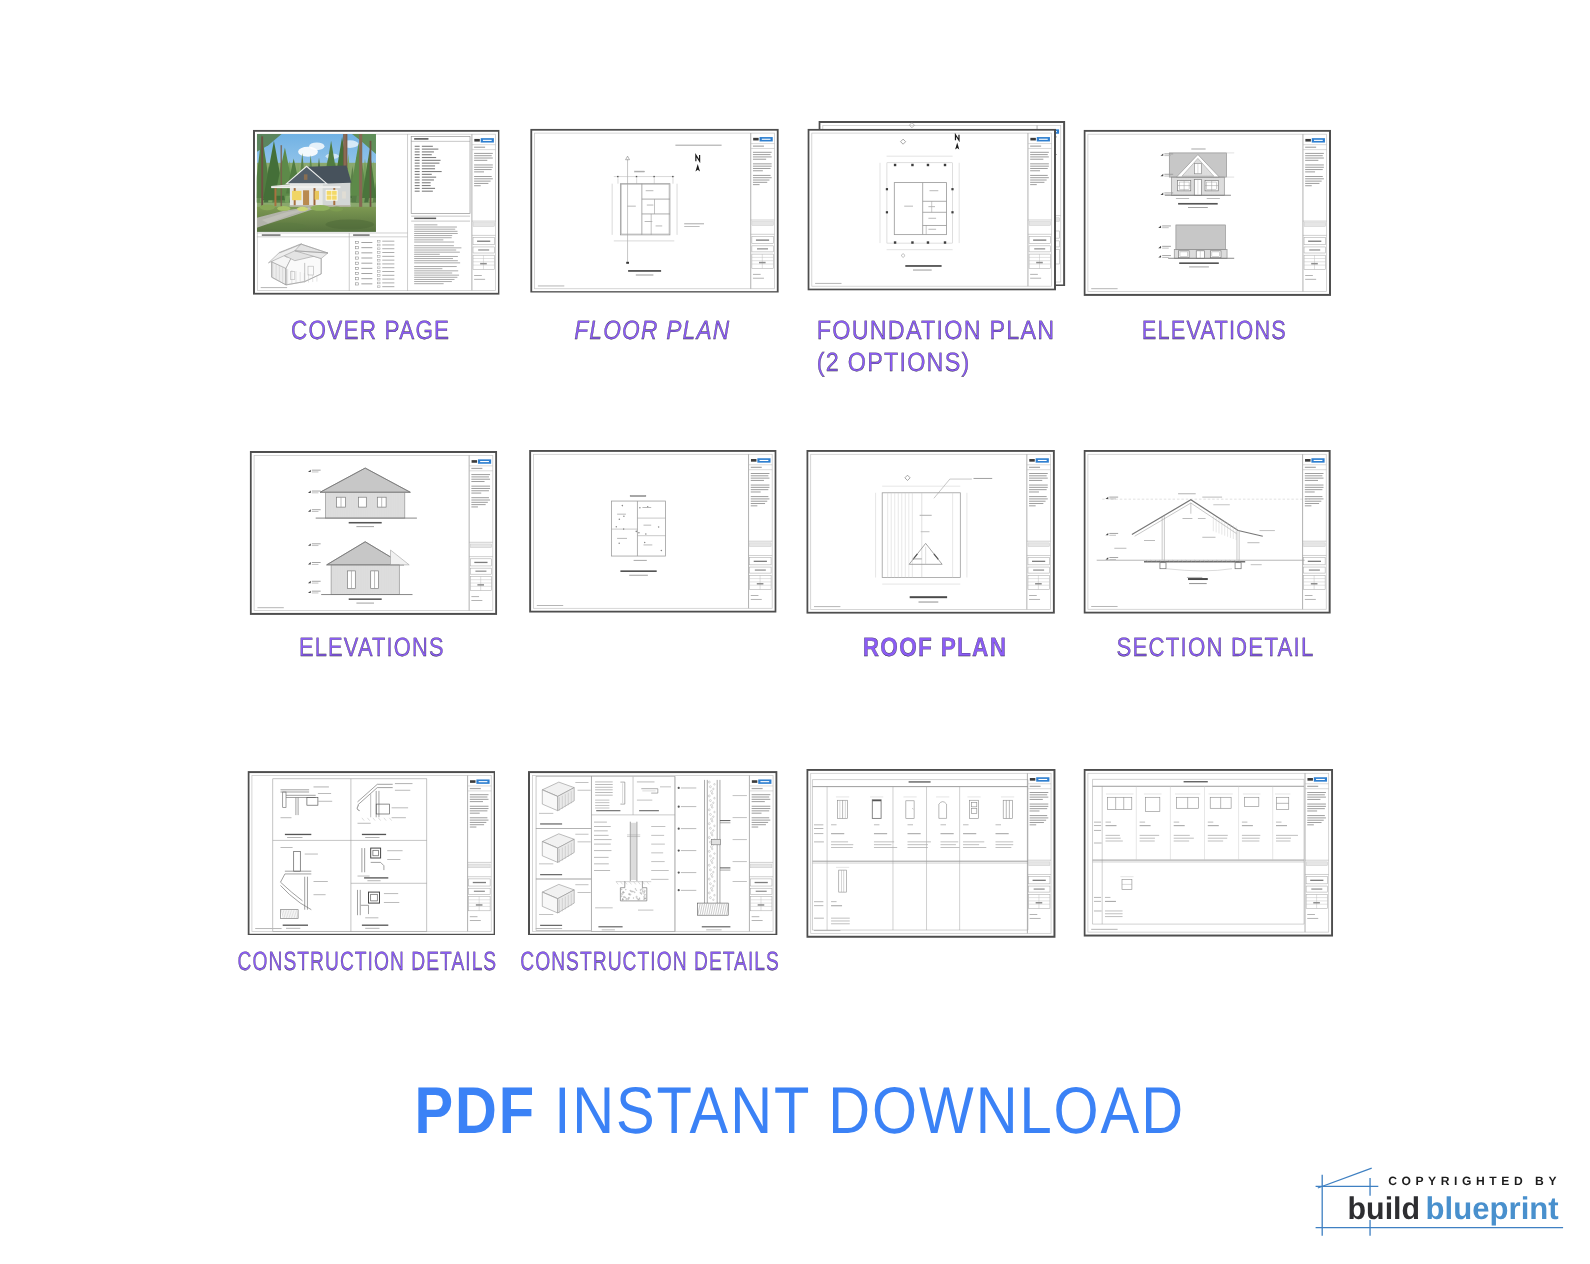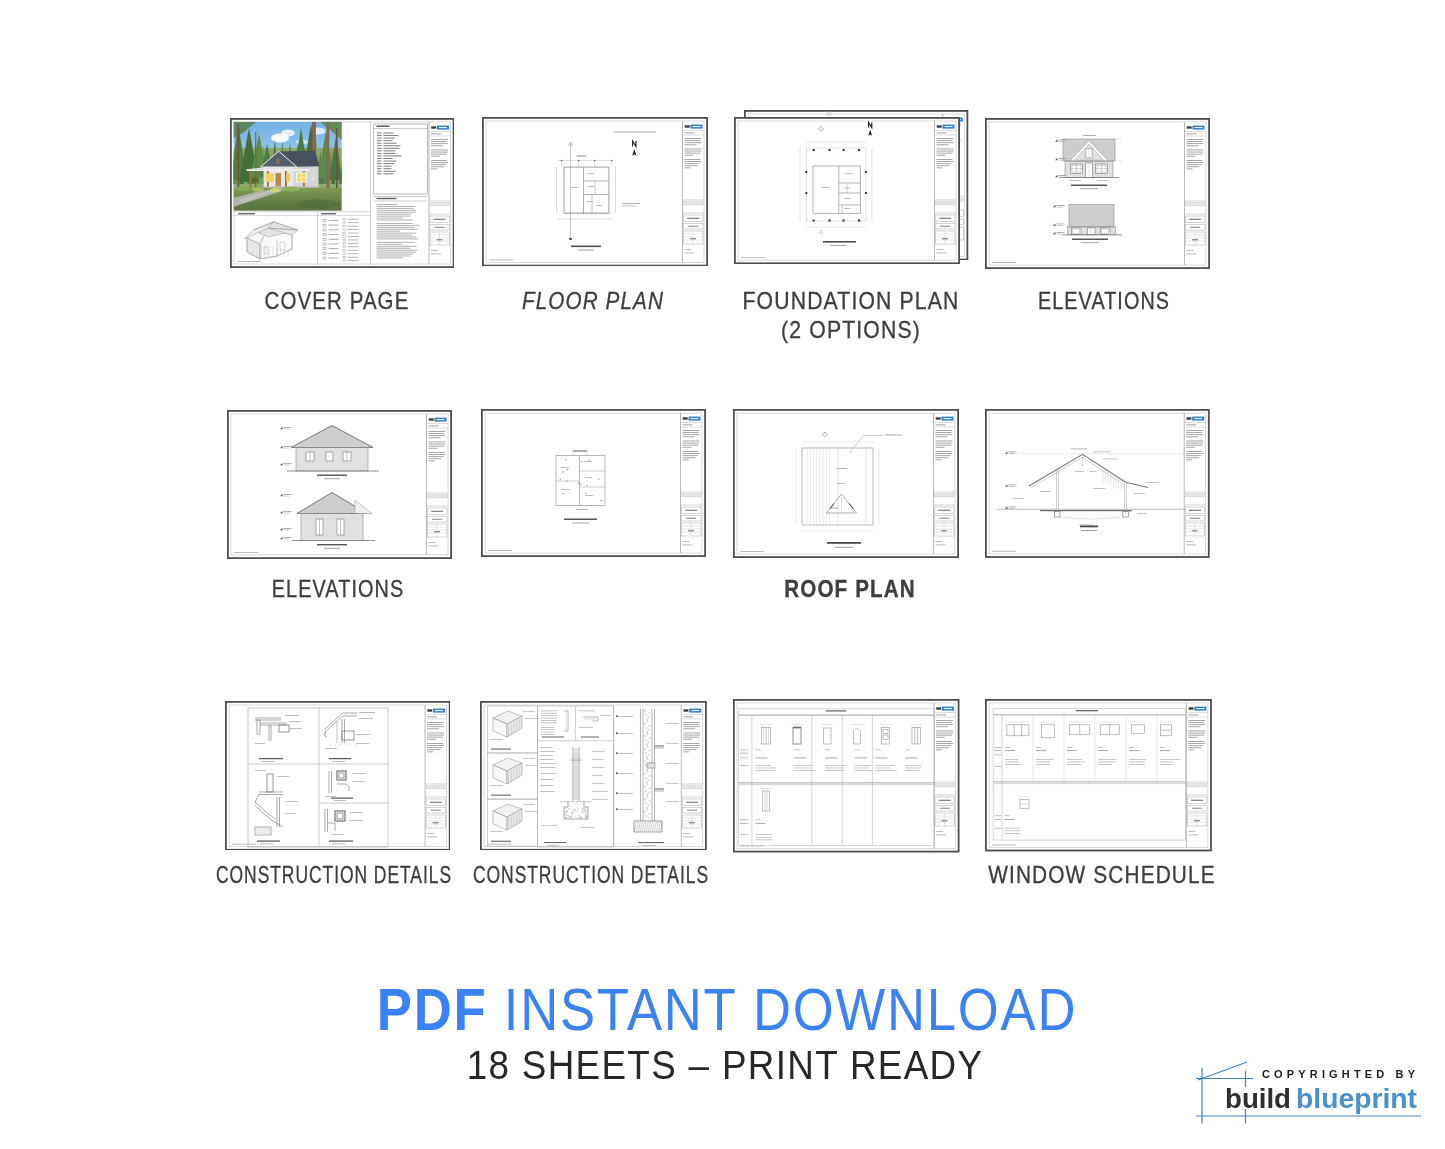--- a/index.html
+++ b/index.html
@@ -1,18 +1,18 @@
 <!DOCTYPE html>
 <html><head>
 <meta charset="utf-8">
 <style>
 html,body{margin:0;padding:0;background:#fff;}
 .canvas{position:relative;width:1445px;height:1149px;background:#fff;overflow:hidden;font-family:"Liberation Sans",sans-serif;}
 .sheet{position:absolute;}
-.lbl{position:absolute;color:#404040;-webkit-text-stroke:0.3px #2e2e31;font-size:24px;letter-spacing:1.3px;line-height:33px;text-align:center;white-space:nowrap;transform:translateX(-50%);font-family:"Liberation Sans",sans-serif;}
+.lbl{position:absolute;color:#8b5cf6;-webkit-text-stroke:0.3px #2e2e31;font-size:24px;letter-spacing:1.3px;line-height:33px;text-align:left;white-space:nowrap;transform:translateX(-50%);font-family:"Liberation Sans",sans-serif;}
 .lbl span{display:inline-block;transform-origin:50% 0;}
 </style>
 </head>
 <body>
 <div class="canvas">
 
 <svg class="sheet" style="left:229.5px;top:118px;" width="224.5" height="150" viewBox="0 0 224.5 150">
       <defs>
         <linearGradient id="sky" x1="0" y1="0" x2="0" y2="1">
           <stop offset="0" stop-color="#71b2e4"></stop>
@@ -1718,31 +1718,30 @@
 
 <div class="lbl" style="left:851px;top:285.6px;line-height:29.5px;"><span style="transform:scaleX(0.883)">FOUNDATION PLAN<br>(2 OPTIONS)</span></div>
 
 <div class="lbl" style="left:1103.7px;top:283.8px;"><span style="transform:scaleX(0.825)">ELEVATIONS</span></div>
 
 <div class="lbl" style="left:338.4px;top:572px;"><span style="transform:scaleX(0.827)">ELEVATIONS</span></div>
 
 
 <div class="lbl" style="left:849.6px;top:572px;font-weight:bold;"><span style="transform:scaleX(0.858)">ROOF PLAN</span></div>
 
+<div class="lbl" style="left:1104.6px;top:572px;"><span style="transform:scaleX(0.842)">SECTION DETAIL</span></div>
 
 <div class="lbl" style="left:334.2px;top:858.3px;"><span style="transform:scaleX(0.728)">CONSTRUCTION DETAILS</span></div>
 
 <div class="lbl" style="left:590.6px;top:858.3px;"><span style="transform:scaleX(0.728)">CONSTRUCTION DETAILS</span></div>
 
 
-<div class="lbl" style="left:1102px;top:858.3px;"><span style="transform:scaleX(0.868)">WINDOW SCHEDULE</span></div>
 
 <div style="position:absolute;left:726.7px;top:980px;transform:translateX(-50%);font-size:60px;line-height:60px;letter-spacing:2px;color:#3b82f6;white-space:nowrap;"><span style="display:inline-block;transform:scaleX(0.878);transform-origin:50% 0;"><b>PDF</b> INSTANT DOWNLOAD</span></div>
 
-<div style="position:absolute;left:724.7px;top:1045px;transform:translateX(-50%);font-size:41px;line-height:41px;letter-spacing:1.5px;color:#28282b;white-space:nowrap;"><span style="display:inline-block;transform:scaleX(0.897);transform-origin:50% 0;">18 SHEETS – PRINT READY</span></div>
 
 <svg style="position:absolute;left:1185px;top:1050px;" width="260" height="95" viewBox="0 0 260 95">
 
 <g stroke="#3f80c2" stroke-width="1.2" fill="none">
 <line x1="17" y1="18" x2="17" y2="73.5"></line>
 <line x1="11" y1="28.5" x2="68" y2="28.5"></line>
 <line x1="60.5" y1="21" x2="60.5" y2="37"></line>
 <line x1="13" y1="30" x2="62" y2="12"></line>
 <line x1="11" y1="66" x2="236" y2="66"></line>
 <line x1="60.5" y1="59" x2="60.5" y2="73.5"></line>

